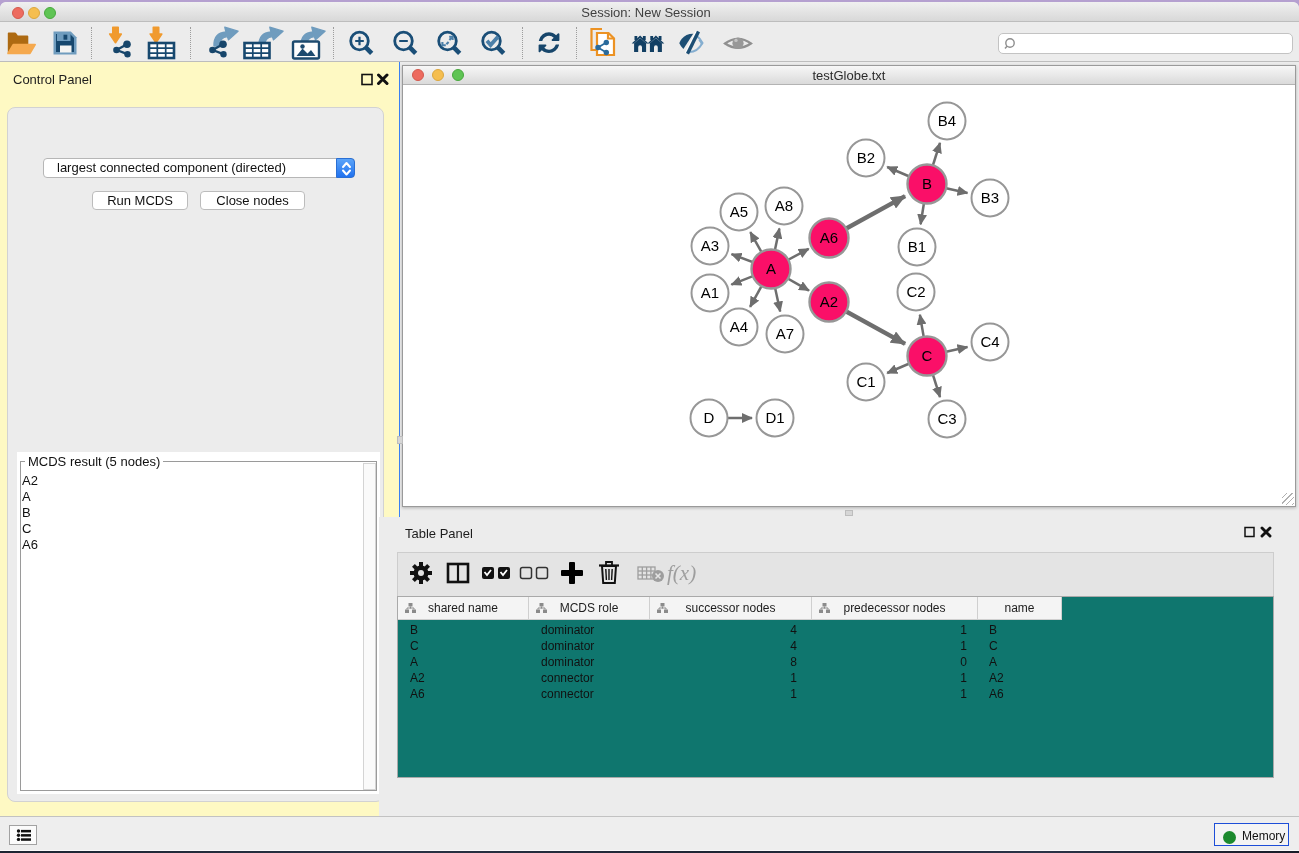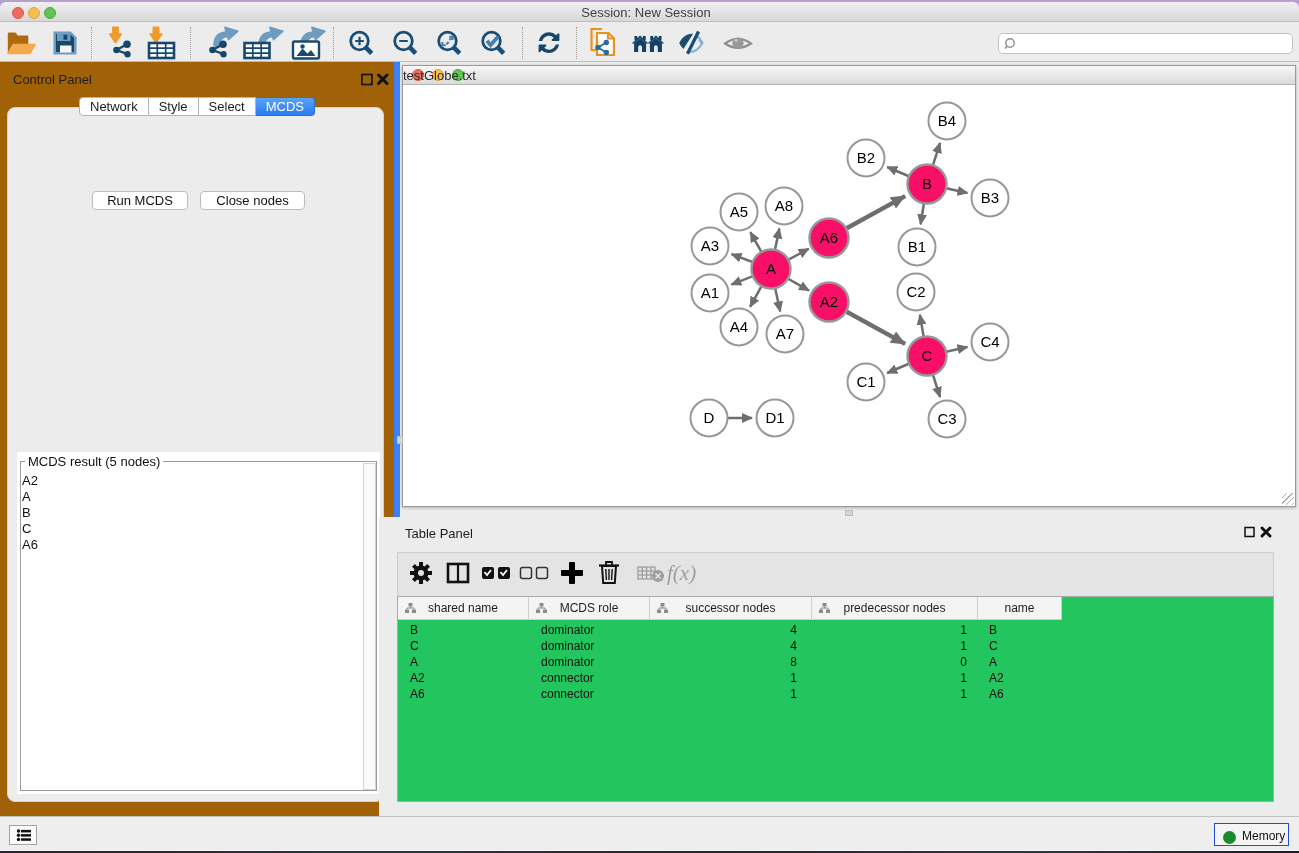--- a/index.html
+++ b/index.html
@@ -13,49 +13,49 @@
 #titlebar .t{position:absolute;left:-7px;right:0;top:3px;text-align:center;font-size:13px;color:#3f3f3f}
 .tl{position:absolute;top:5px;width:12px;height:12px;border-radius:50%}
 .tl.r{background:#ed6b5f;border:1px solid #d3594e}
 .tl.y{background:#f5be4f;border:1px solid #dba73e}
 .tl.g{background:#5fc454;border:1px solid #48a83e}
 
 #toolbar{position:absolute;left:0;top:22px;width:1299px;height:38px;background:#ececec;border-bottom:1px solid #bdbdbd}
 .sep{position:absolute;top:3px;height:32px;width:0;border-left:1px dotted #9d9d9d}
 #search{position:absolute;left:998px;top:9px;width:295px;height:21px;background:#fff;border:1px solid #c3c3c3;border-radius:5px}
 
-#cpanel{position:absolute;left:0;top:60px;width:400px;height:756px;background:#a16207;border-right:6px solid #3b82f6}
+#cpanel{position:absolute;left:0;top:60px;width:400px;height:756px;background:#fef9c3;border-right:1px solid #3b82f6}
 #cpanel .hdr{position:absolute;left:13px;top:10px;font-size:13px;color:#1d1d1d}
 #cptabs{position:absolute;left:79px;top:35px;height:19px;display:flex;font-size:13px;z-index:3}
 #cptabs .tab{background:#fff;border:1px solid #b4b4b4;border-left:none;padding:0 10px;display:flex;align-items:center;color:#1d1d1d}
 #cptabs .tab:first-child{border-left:1px solid #b4b4b4;border-radius:4px 0 0 4px}
 #cptabs .tab:last-child{border-radius:0 4px 4px 0}
 #cptabs .tab.sel{background:linear-gradient(#59a3f8,#2a7af0);border-color:#2a6fd4;color:#fff}
 #cpbox{position:absolute;left:7px;top:45px;width:377px;height:695px;background:#ececec;border:1px solid #d2d2d2;border-radius:8px}
 #optlab{position:absolute;left:0;width:394px;top:74px;text-align:center;font-size:13px;color:#111}
 #dropdown{position:absolute;left:43px;top:96px;width:312px;height:20px;background:#fff;border:1px solid #b6b6b6;border-radius:4px;font-size:13px;color:#111;line-height:18px;padding-left:13px}
 #dropstep{position:absolute;right:-1px;top:-1px;width:19px;height:20px;border-radius:0 4px 4px 0;background:linear-gradient(#5ba4f9,#2172ef);border:1px solid #2a6fd4}
 .btn{position:absolute;height:19px;background:#fff;border:1px solid #bcbcbc;border-radius:4px;font-size:13px;color:#111;text-align:center;line-height:17px}
 #mcdsbox{position:absolute;left:17px;top:390px;width:363px;height:342px;background:#fff}
 #mcdsbord{position:absolute;left:3px;top:9px;width:357px;height:330px;border:1px solid #9a9a9a}
 #mcdslab{position:absolute;left:8px;top:2px;background:#fff;padding:0 3px;font-size:13px;color:#111}
 #mcdslist{position:absolute;left:5px;top:21px;font-size:13px;color:#111;line-height:16px}
 #mcdssb{position:absolute;right:4px;top:11px;width:13px;height:327px;background:#fafafa;border:1px solid #d4d4d4}
 
 #netwin{position:absolute;left:402px;top:62.5px;width:894px;height:442px;background:#fff;border:1px solid #9a9a9a;box-shadow:0 1px 3px rgba(0,0,0,.25)}
 #nettb{position:absolute;left:0;top:0;width:892px;height:19px;background:linear-gradient(#f7f7f7,#dadada);border-bottom:1px solid #b3b3b3}
-#nettb .t{position:absolute;left:0;right:0;top:2px;font-size:13px;color:#2b2b2b}
+#nettb .t{position:absolute;left:0;right:0;top:2px;text-align:center;font-size:13px;color:#2b2b2b}
 #netcv{position:absolute;left:-2px;top:20px;width:894px;height:420px}
 #resize{position:absolute;right:1px;bottom:1px;width:12px;height:12px;background:
  repeating-linear-gradient(135deg,transparent 0 3px,#b0b0b0 3px 4px)}
 
 #tpanel{position:absolute;left:379px;top:515px;width:904px;height:302px;background:#ececec}
 #tpanel .hdr{position:absolute;left:26px;top:9px;font-size:13px;color:#1d1d1d}
 #ttool{position:absolute;left:18px;top:35px;width:877px;height:44px;background:#e4e4e4;border:1px solid #cdcdcd;border-bottom:none}
-#ttable{position:absolute;left:18px;top:79px;width:877px;height:206px;background:#22c55e;border:1px solid #a9a9a9}
+#ttable{position:absolute;left:18px;top:79px;width:877px;height:182px;background:#0f766e;border:1px solid #a9a9a9}
 .thead{position:absolute;top:0;height:23px;background:#f4f4f4;border-right:1px solid #cfcfcf;border-bottom:1px solid #cfcfcf;font-size:12px;color:#1d1d1d;text-align:center;line-height:23px}
 .trow{position:absolute;font-size:12px;color:#111;height:16px;line-height:16px}
 #btabs{position:absolute;left:277px;top:272px;height:21px;display:flex;font-size:13px}
 #btabs .tab{background:#fff;border:1px solid #b4b4b4;border-left:none;padding:0 12px;display:flex;align-items:center;color:#1d1d1d}
 #btabs .tab:first-child{border-left:1px solid #b4b4b4;border-radius:4px 0 0 4px;background:linear-gradient(#59a3f8,#2a7af0);border-color:#2a6fd4;color:#fff}
 #btabs .tab:last-child{border-radius:0 4px 4px 0}
 
 #statusbar{position:absolute;left:0;top:814px;width:1299px;height:34px;background:#eeeeee;border-top:1px solid #c2c2c2}
 #listbtn{position:absolute;left:9px;top:8px;width:28px;height:20px;background:#fbfbfb;border:1px solid #a2a2a2}
 #membtn{position:absolute;left:1214px;top:6px;width:75px;height:23px;background:#f4f4f4;border:1px solid #1d4ed8;font-size:12px;color:#111}
@@ -236,27 +236,27 @@
           <line x1="8" y1="12.2" x2="6" y2="14.5" stroke="#8e8e8e" stroke-width="1.4"></line>
         </svg>
       </div>
   </div>
   <div id="cpanel">
     <div class="hdr">Control Panel</div>
     <svg class="abs" style="left:361px;top:11px" width="32" height="14">
       <rect x="1" y="1.5" width="10" height="10" fill="none" stroke="#111" stroke-width="1.6"></rect>
       <path d="M17.5,2 l8.5,8.5 M26,2 l-8.5,8.5" stroke="#111" stroke-width="3" stroke-linecap="round"></path>
     </svg>
-    <div id="cptabs">
-      <div class="tab">Network</div>
-        <div class="tab">Style</div>
-      <div class="tab">Select</div>
-        <div class="tab sel">MCDS</div>
-    </div>
     <div id="cpbox"></div>
+    <div id="dropdown">largest connected component (directed)<div id="dropstep">
+          <svg width="19" height="19" style="display:block">
+            <path d="M6,8 l3.5,-4 l3.5,4" fill="none" stroke="#fff" stroke-width="2" stroke-linecap="round" stroke-linejoin="round"></path>
+            <path d="M6,11.5 l3.5,4 l3.5,-4" fill="none" stroke="#fff" stroke-width="2" stroke-linecap="round" stroke-linejoin="round"></path>
+          </svg>
+        </div></div>
     <div class="btn" style="left:92px;top:129px;width:96px">Run MCDS</div>
     <div class="btn" style="left:200px;top:129px;width:105px">Close nodes</div>
     <div id="mcdsbox">
       <div id="mcdsbord"></div>
       <div id="mcdslab">MCDS result (5 nodes)</div>
       <div id="mcdslist">A2<br>A<br>B<br>C<br>A6</div>
       <div id="mcdssb"></div>
     </div>
   </div>
   <div id="netwin">

